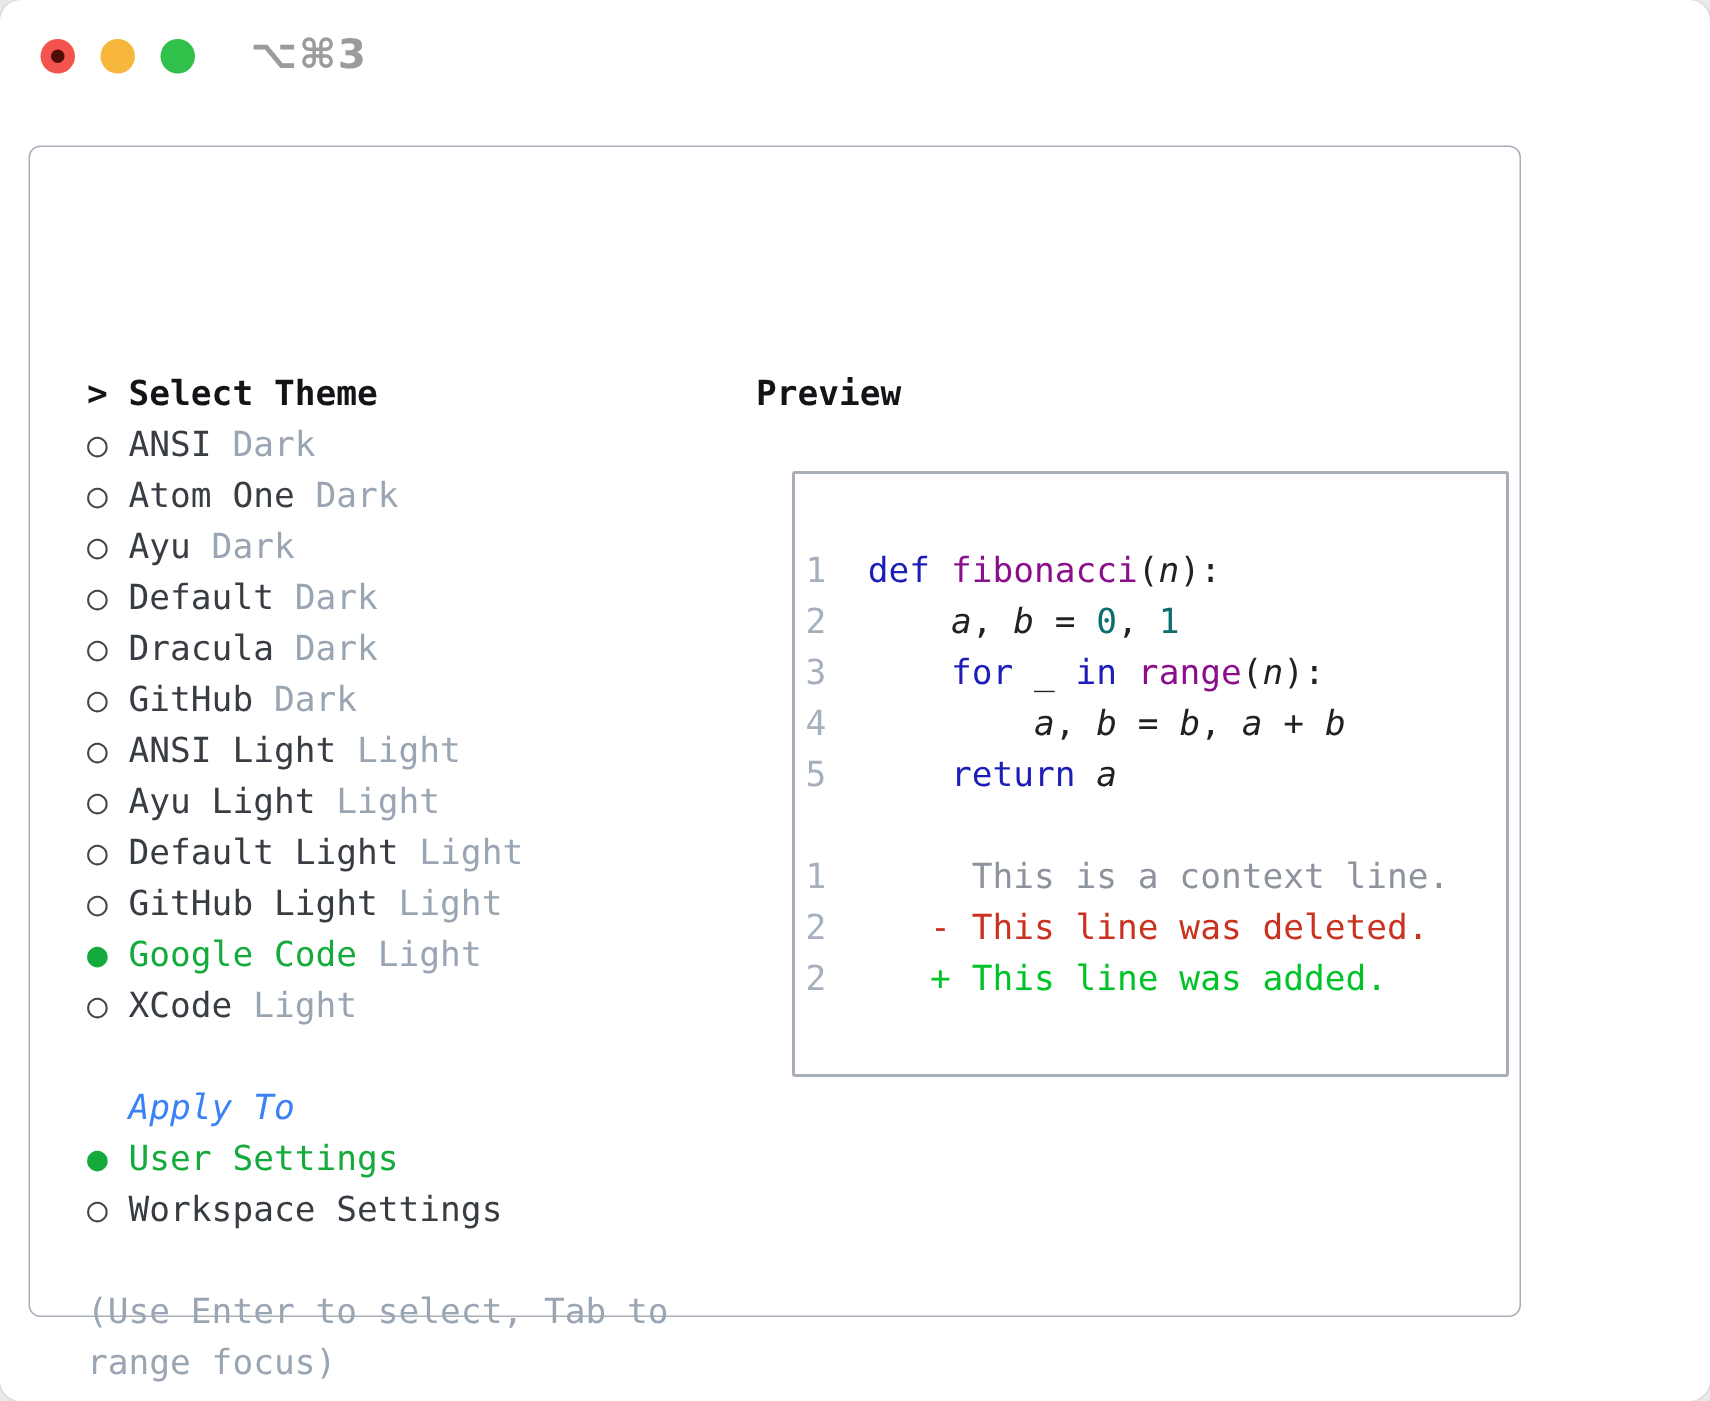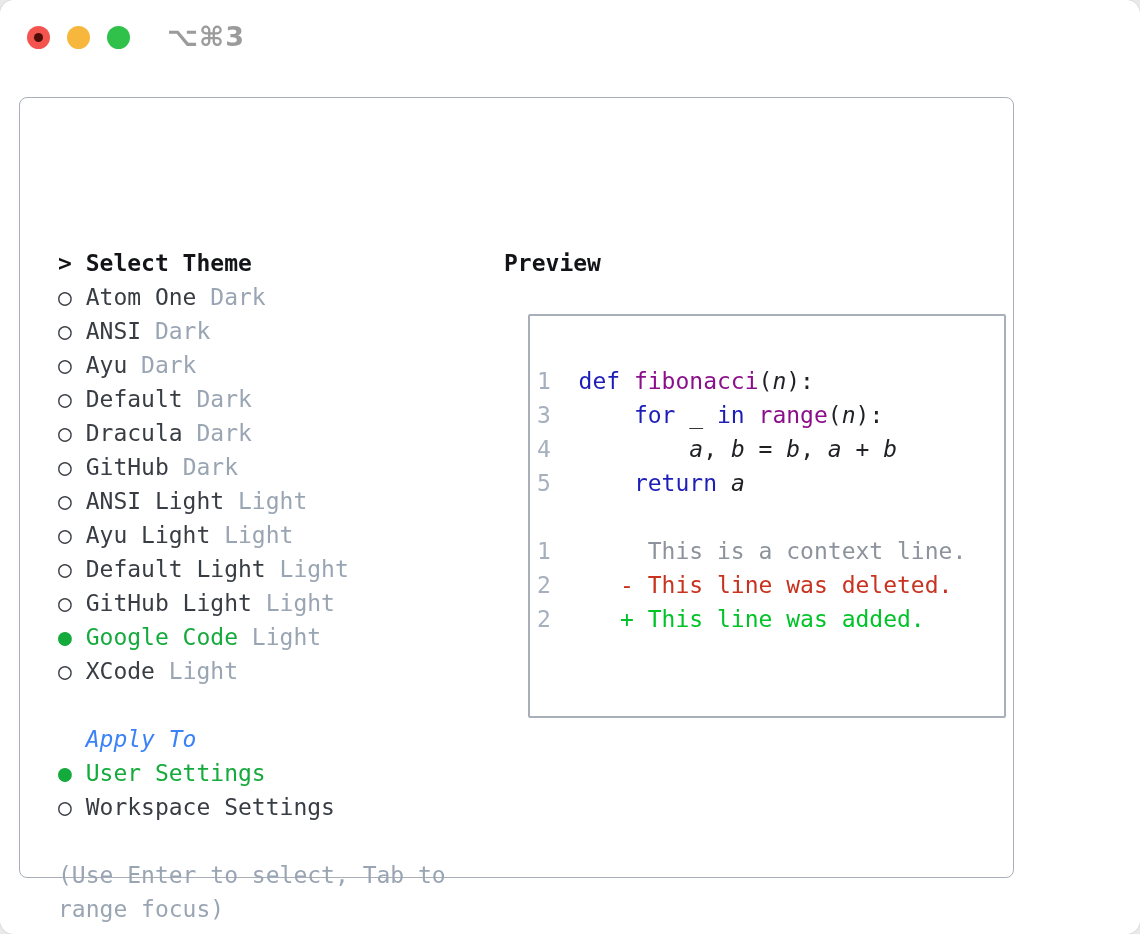--- a/index.html
+++ b/index.html
@@ -64,22 +64,22 @@
     <div class="traffic yellow"></div>
     <div class="traffic green"></div>
     <div class="shortcut">⌥⌘3</div>
   </div>
 
   <div class="panel">
 
     <div class="left-col">
       <div class="row hdr"><span class="marker">&gt;</span><span>Select Theme</span></div>
       <div id="theme-list">
+          <div class="row"><span class="marker radio">○</span><span class="theme-name">ANSI</span><span class="muted"> Dark</span></div>
           <div class="row"><span class="marker radio">○</span><span class="theme-name">Atom One</span><span class="muted"> Dark</span></div>
-          <div class="row"><span class="marker radio">○</span><span class="theme-name">ANSI</span><span class="muted"> Dark</span></div>
           <div class="row"><span class="marker radio">○</span><span class="theme-name">Ayu</span><span class="muted"> Dark</span></div>
           <div class="row"><span class="marker radio">○</span><span class="theme-name">Default</span><span class="muted"> Dark</span></div>
           <div class="row"><span class="marker radio">○</span><span class="theme-name">Dracula</span><span class="muted"> Dark</span></div>
           <div class="row"><span class="marker radio">○</span><span class="theme-name">GitHub</span><span class="muted"> Dark</span></div>
           <div class="row"><span class="marker radio">○</span><span class="theme-name">ANSI Light</span><span class="muted"> Light</span></div>
           <div class="row"><span class="marker radio">○</span><span class="theme-name">Ayu Light</span><span class="muted"> Light</span></div>
           <div class="row"><span class="marker radio">○</span><span class="theme-name">Default Light</span><span class="muted"> Light</span></div>
           <div class="row"><span class="marker radio">○</span><span class="theme-name">GitHub Light</span><span class="muted"> Light</span></div>
           <div class="row selected"><span class="marker radio">●</span><span class="theme-name">Google Code</span><span class="muted"> Light</span></div>
           <div class="row"><span class="marker radio">○</span><span class="theme-name">XCode</span><span class="muted"> Light</span></div>
@@ -95,20 +95,21 @@
           <div class="row help">(Use Enter to select, Tab to</div>
           <div class="row help">range focus)</div>
         </div>
     </div>
 
     <div class="preview-label">Preview</div>
 
     <div class="preview-box">
       <div id="preview-lines">
           <div class="code-line"><span class="lnum">1</span><span class="kw">def </span><span class="fn">fibonacci</span><span class="plain">(</span><span class="var">n</span><span class="plain">):</span></div>
+          <div class="code-line"><span class="lnum">2</span><span class="plain">    </span><span class="var">a</span><span class="plain">, </span><span class="var">b</span><span class="plain"> = </span><span class="lit">0</span><span class="plain">, </span><span class="lit">1</span></div>
           <div class="code-line"><span class="lnum">3</span><span class="plain">    </span><span class="kw">for</span><span class="plain"> _ </span><span class="kw">in</span><span class="plain"> </span><span class="fn">range</span><span class="plain">(</span><span class="var">n</span><span class="plain">):</span></div>
           <div class="code-line"><span class="lnum">4</span><span class="plain">        </span><span class="var">a</span><span class="plain">, </span><span class="var">b</span><span class="plain"> = </span><span class="var">b</span><span class="plain">, </span><span class="var">a</span><span class="plain"> + </span><span class="var">b</span></div>
           <div class="code-line"><span class="lnum">5</span><span class="plain">    </span><span class="kw">return</span><span class="plain"> </span><span class="var">a</span></div>
           <div class="code-line"><span class="lnum"></span></div>
           <div class="code-line"><span class="lnum">1</span><span class="ctx">     This is a context line.</span></div>
           <div class="code-line"><span class="lnum">2</span><span class="del">   - This line was deleted.</span></div>
           <div class="code-line"><span class="lnum">2</span><span class="add">   + This line was added.</span></div>
         </div>
     </div>
 

